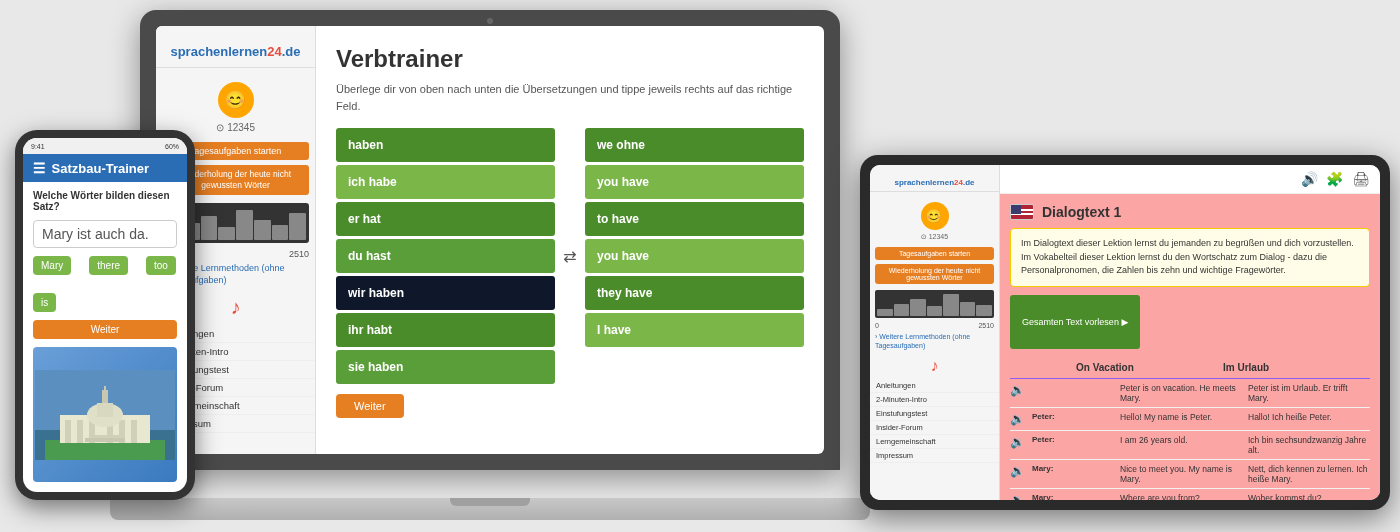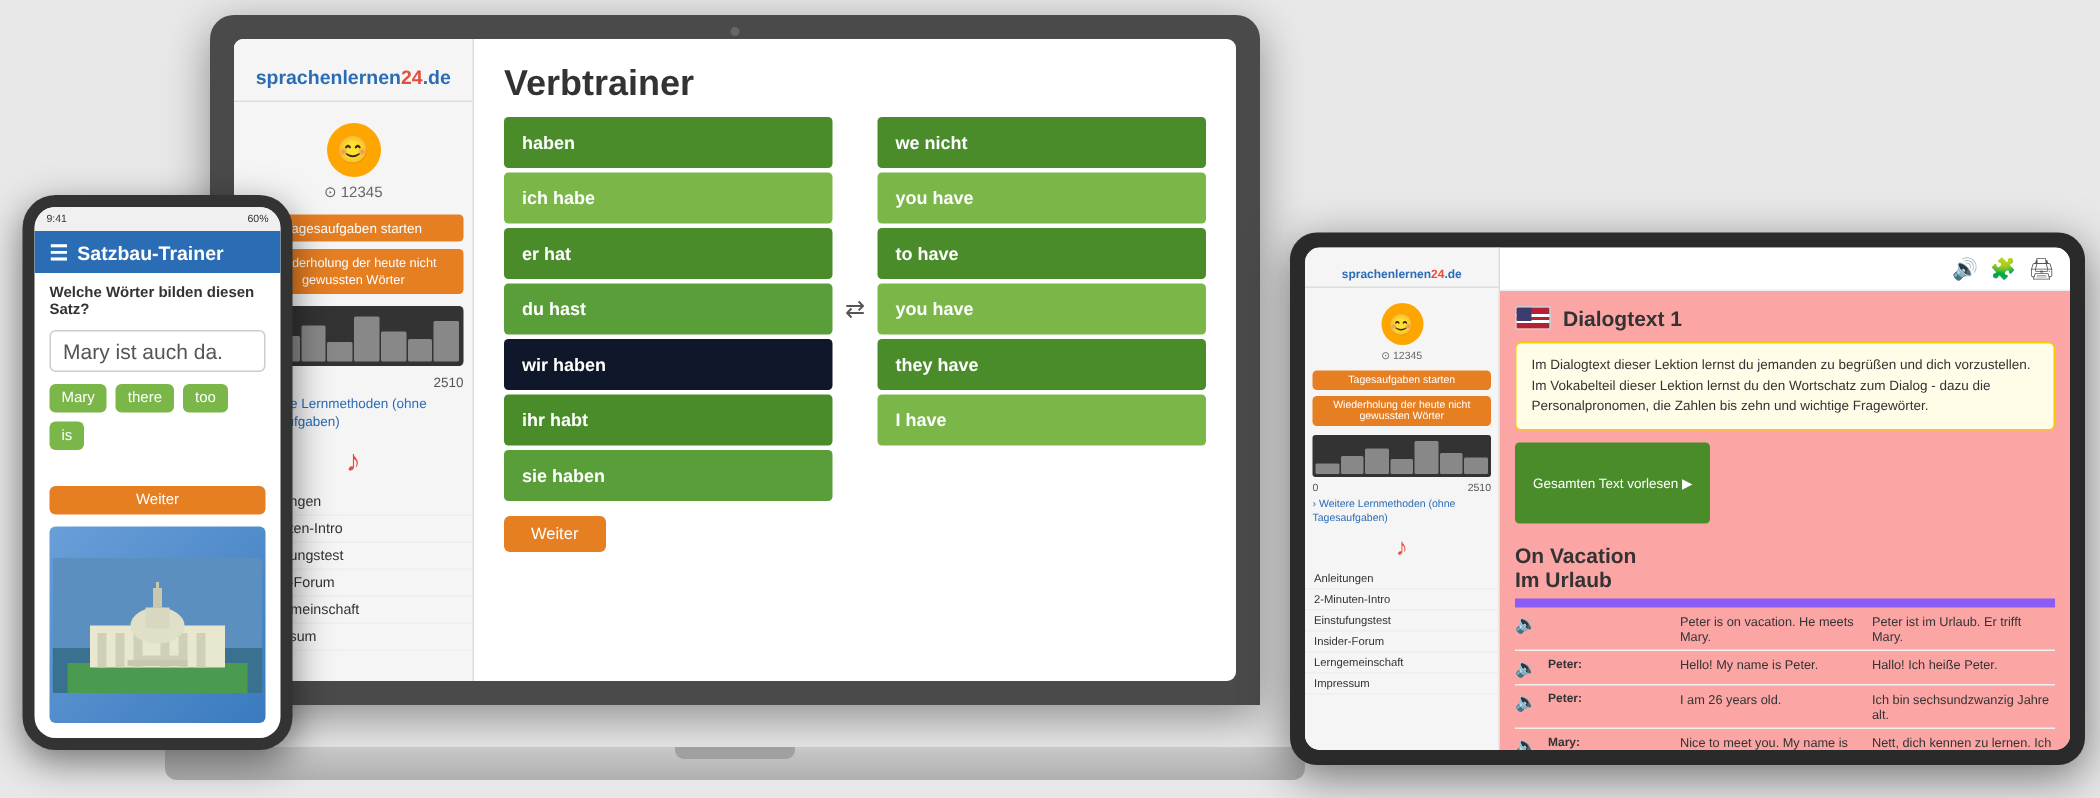--- a/index.html
+++ b/index.html
@@ -170,22 +170,23 @@
     }
     .sidebar-nav-item {
       padding: 3px 8px;
       cursor: pointer;
       border-bottom: 1px solid #eee;
     }
 
     
     .verb-trainer {
       flex: 1;
-      padding: 16px 20px;
+      padding: 3px 20px;
       overflow: hidden;
+      margin-top: 16px;
     }
     .vt-title {
       font-size: 24px;
       font-weight: bold;
       color: #333;
       margin-bottom: 8px;
     }
     .vt-instructions {
       font-size: 11px;
       color: #555;
@@ -289,22 +290,22 @@
       border: 1px solid #ccc;
       border-radius: 4px;
       padding: 5px 8px;
       font-size: 14px;
       color: #555;
       min-height: 24px;
     }
     .phone-word-buttons {
       display: flex;
       flex-wrap: wrap;
-      gap: 6px;
-      padding: 0 10px 24px;
+      gap: 18px;
+      padding: 0 10px 8px;
     }
     .phone-word-btn {
       background: #7ab648;
       color: #fff;
       border: none;
       border-radius: 4px;
       padding: 4px 8px;
       font-size: 10px;
       cursor: pointer;
     }
@@ -541,25 +542,24 @@
       color: #333;
       padding-left: 44px;
     }
     .dialog-german {
       flex: 1;
       color: #333;
     }
     .dialog-row-header {
       display: flex;
       font-weight: bold;
-      font-size: 14px;
+      font-size: 10px;
       color: #333;
       padding: 3px 0 5px;
-      border-bottom: 6px solid #8b5cf6;
-      flex-direction: column;
+      border-bottom: 1px solid #8b5cf6;
     }
 
     
     .laptop-camera {
       position: absolute;
       top: 8px;
       left: 50%;
       transform: translateX(-50%);
       width: 6px;
       height: 6px;
@@ -660,35 +660,36 @@
           <div class="sidebar-nav-item">2-Minuten-Intro</div>
           <div class="sidebar-nav-item">Einstufungstest</div>
           <div class="sidebar-nav-item">Insider-Forum</div>
           <div class="sidebar-nav-item">Lerngemeinschaft</div>
           <div class="sidebar-nav-item">Impressum</div>
         </div>
       </div>
 
       <div class="verb-trainer">
         <div class="vt-title">Verbtrainer</div>
+        <div class="vt-instructions">Überlege dir von oben nach unten die Übersetzungen und tippe jeweils rechts auf das richtige Feld.</div>
         <div class="vt-table">
           <div class="vt-col vt-col-left">
             <div class="vt-cell" style="background:#4a8c2a">haben</div>
             <div class="vt-cell" style="background:#7ab648">ich habe</div>
             <div class="vt-cell" style="background:#4a8c2a">er hat</div>
             <div class="vt-cell" style="background:#5a9e3a">du hast</div>
             <div class="vt-cell" style="background:#0f172a">wir haben</div>
             <div class="vt-cell" style="background:#4a8c2a">ihr habt</div>
             <div class="vt-cell" style="background:#5a9e3a">sie haben</div>
           </div>
           <div class="vt-col vt-col-shuffle">
             <span class="shuffle-icon">⇄</span>
           </div>
           <div class="vt-col vt-col-right">
-            <div class="vt-cell" style="background:#4a8c2a">we nicht</div>
+            <div class="vt-cell" style="background:#4a8c2a">we ohne</div>
             <div class="vt-cell" style="background:#7ab648">you have</div>
             <div class="vt-cell" style="background:#4a8c2a">to have</div>
             <div class="vt-cell" style="background:#7ab648">you have</div>
             <div class="vt-cell" style="background:#4a8c2a">they have</div>
             <div class="vt-cell" style="background:#7ab648">I have</div>
           </div>
         </div>
         <button class="weiter-btn">Weiter</button>
       </div>
     </div>

